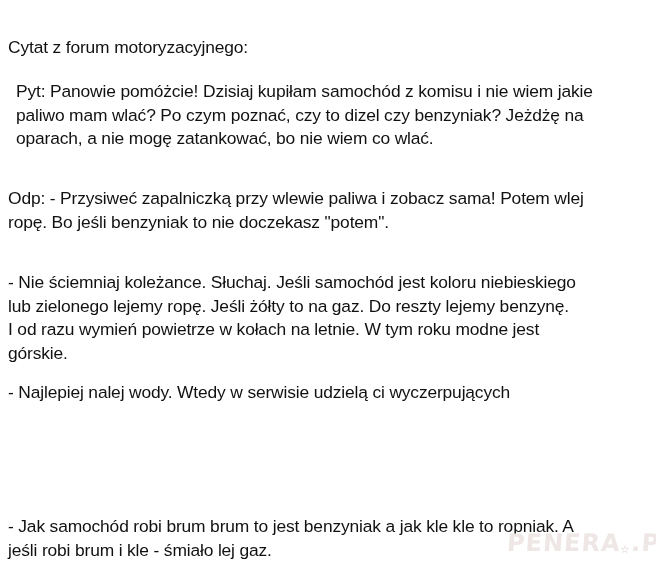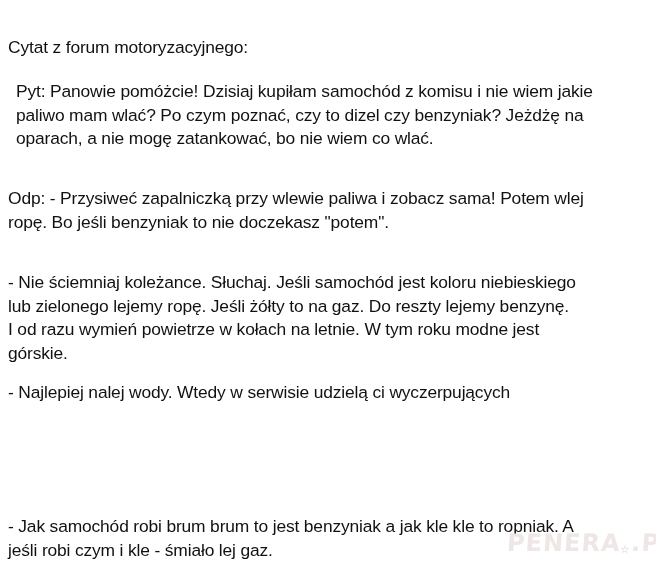--- a/index.html
+++ b/index.html
@@ -80,20 +80,20 @@
     <span class="line">I od razu wymień powietrze w kołach na letnie. W tym roku modne jest</span>
     <span class="line">górskie.</span>
   </div>
 
   <div class="block a3">
     <span class="line">- Najlepiej nalej wody. Wtedy w serwisie udzielą ci wyczerpujących</span>
   </div>
 
   <div class="block a4">
     <span class="line">- Jak samochód robi brum brum to jest benzyniak a jak kle kle to ropniak. A</span>
-    <span class="line">jeśli robi czym i kle - śmiało lej gaz.</span>
+    <span class="line">jeśli robi brum i kle - śmiało lej gaz.</span>
   </div>
 
 </div>
 
 <div class="watermark">
   <span>PENERA</span><span class="star">☆</span><span>.PL</span>
 </div>
 
 </body></html>

